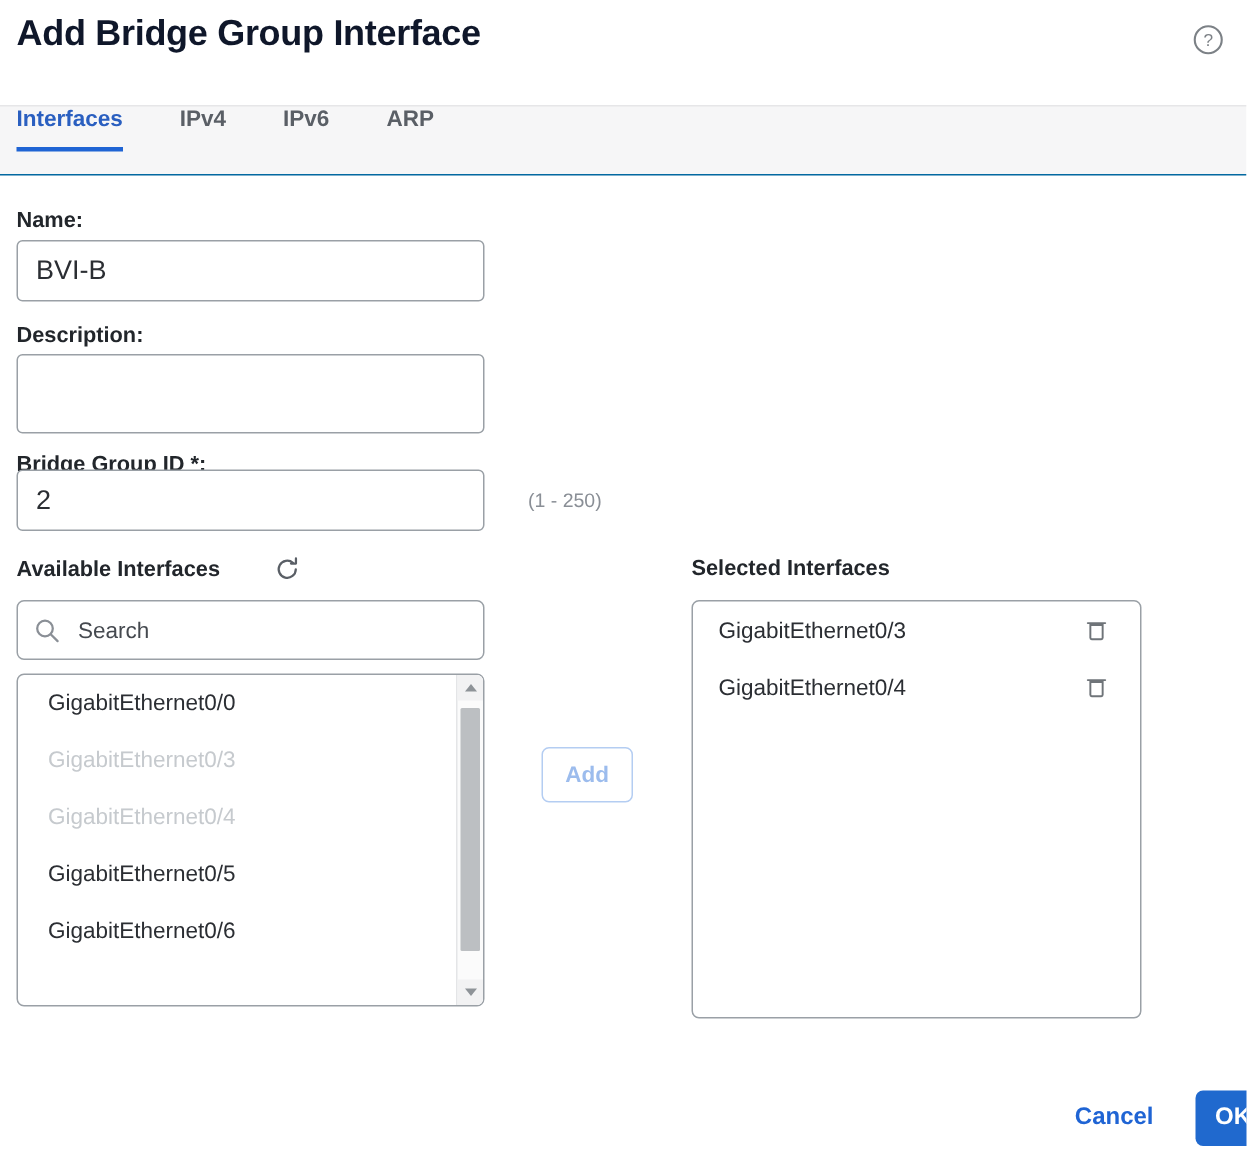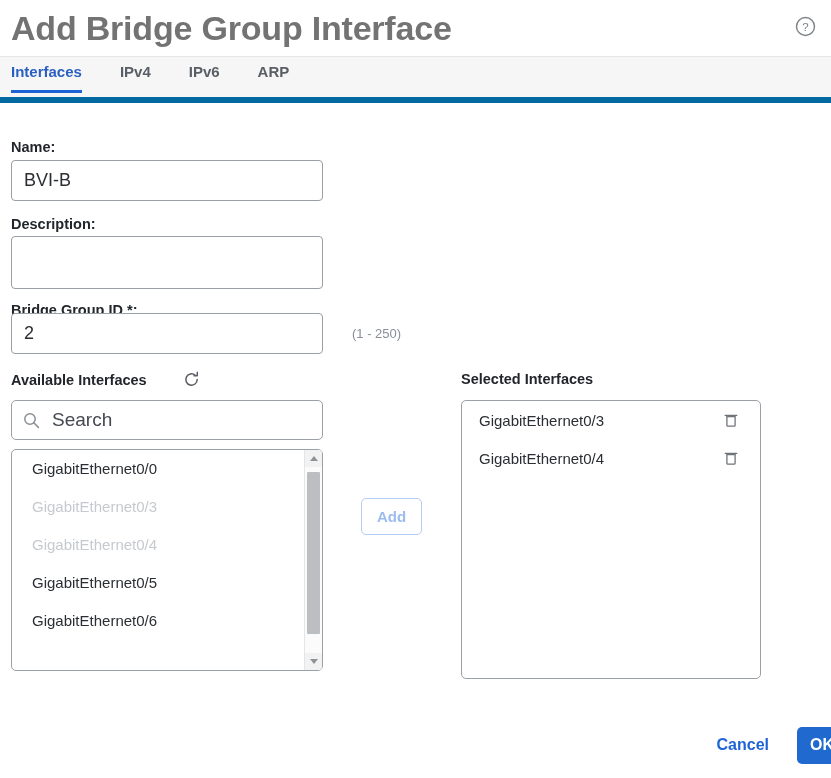--- a/index.html
+++ b/index.html
@@ -13,35 +13,35 @@
   }
   .dialog { position: relative; width: 831px; height: 778px; background:#fff; }
 
   
   .header {
     position: absolute; left: 0; top: 0; width: 831px; height: 66px;
     background: #fff;
   }
   .title {
     position: absolute; left: 11px; top: 9px;
-    font-size: 34px; font-weight: bold; letter-spacing: -0.2px;
-    color: #737373; white-space: nowrap;
+    font-size: 24px; font-weight: bold; letter-spacing: -0.2px;
+    color: #0f172a; white-space: nowrap;
   }
   .help-icon {
     position: absolute; right: 15px; top: 16px;
     width: 21px; height: 21px; cursor: pointer;
   }
 
   
   .tabbar {
-    position: absolute; left: 0; top: 56px; width: 831px; height: 47px;
+    position: absolute; left: 0; top: 70px; width: 831px; height: 47px;
     background: #f6f6f7;
     border-top: 1px solid #e6e6e8;
-    border-bottom: 6px solid #0369a1;
-    display: flex; align-items: center;
+    border-bottom: 1px solid #0369a1;
+    display: flex; align-items: flex-start;
   }
   .tab {
     position: relative;
     padding: 0 0 12px 0;
     margin-right: 38px;
     font-size: 15px; font-weight: bold;
     color: #5a5f66; cursor: pointer; white-space: nowrap;
   }
   .tab:first-child { margin-left: 11px; }
   .tab.active { color: #2a5fc0; }
@@ -78,21 +78,21 @@
   
   .search-wrap {
     position: absolute; left: 11px; top: 287px;
     width: 312px; height: 40px;
     border: 1px solid #9aa0a6; border-radius: 5px; background: #fff;
     display: flex; align-items: center;
   }
   .search-icon { width: 17px; height: 17px; margin-left: 11px; flex: 0 0 auto; }
   .search-input {
     border: none; outline: none; background: transparent;
-    font-family: "Liberation Sans", sans-serif; font-size: 19px;
+    font-family: "Liberation Sans", sans-serif; font-size: 15px;
     color: #2b2e33; margin-left: 10px; width: 250px; height: 36px;
   }
   .search-input::placeholder { color: #45494f; opacity: 1; }
 
   
   .avail-box {
     position: absolute; left: 11px; top: 336px;
     width: 312px; height: 222px;
     border: 1px solid #9aa0a6; border-radius: 5px;
     background: #fff; overflow: hidden; text-decoration: underline;

